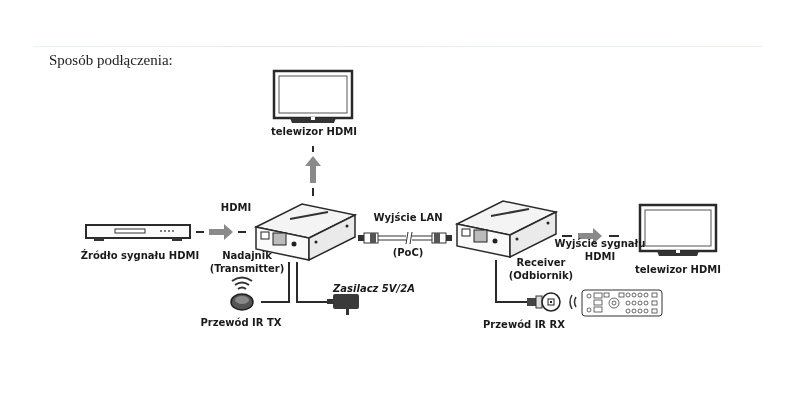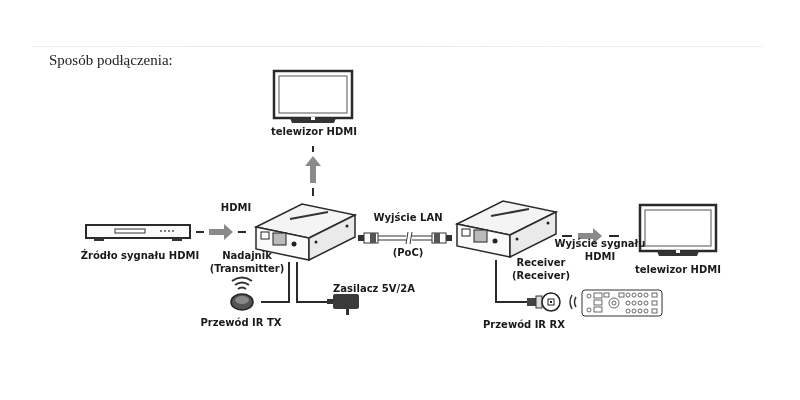--- a/index.html
+++ b/index.html
@@ -177,27 +177,27 @@
 <div class="lbl" style="left:206px; top:249px; width:82px;text-align:center;">
   <div>Nadajnik</div>
   <div>(Transmitter)</div>
 </div>
 
 <div class="lbl" style="left:368px; top:211px; width:80px;">Wyjście LAN</div>
 <div class="lbl" style="left:388px; top:246px; width:40px;">(PoC)</div>
 
 <div class="lbl" style="left:506px; top:256px; width:70px;">
   <div>Receiver</div>
-  <div>(Receiver)</div>
+  <div>(Odbiornik)</div>
 </div>
 
 <div class="lbl" style="left:550px; top:201px; width:100px;margin-top:36px;">
   <div>Wyjście sygnału</div>
   <div>HDMI</div>
 </div>
 
 <div class="lbl" style="left:632px; top:263px; width:92px;">telewizor HDMI</div>
 
-<div class="lbl" style="left:326px; top:282px; width:96px;">Zasilacz 5V/2A</div>
+<div class="lbl" style="left:326px; top:282px; width:96px;font-style:italic;">Zasilacz 5V/2A</div>
 
 <div class="lbl" style="left:196px; top:316px; width:90px;text-align:center;">Przewód IR TX</div>
 
 <div class="lbl" style="left:478px; top:318px; width:92px;text-align:center;">Przewód IR RX</div>
 
 </body></html>

